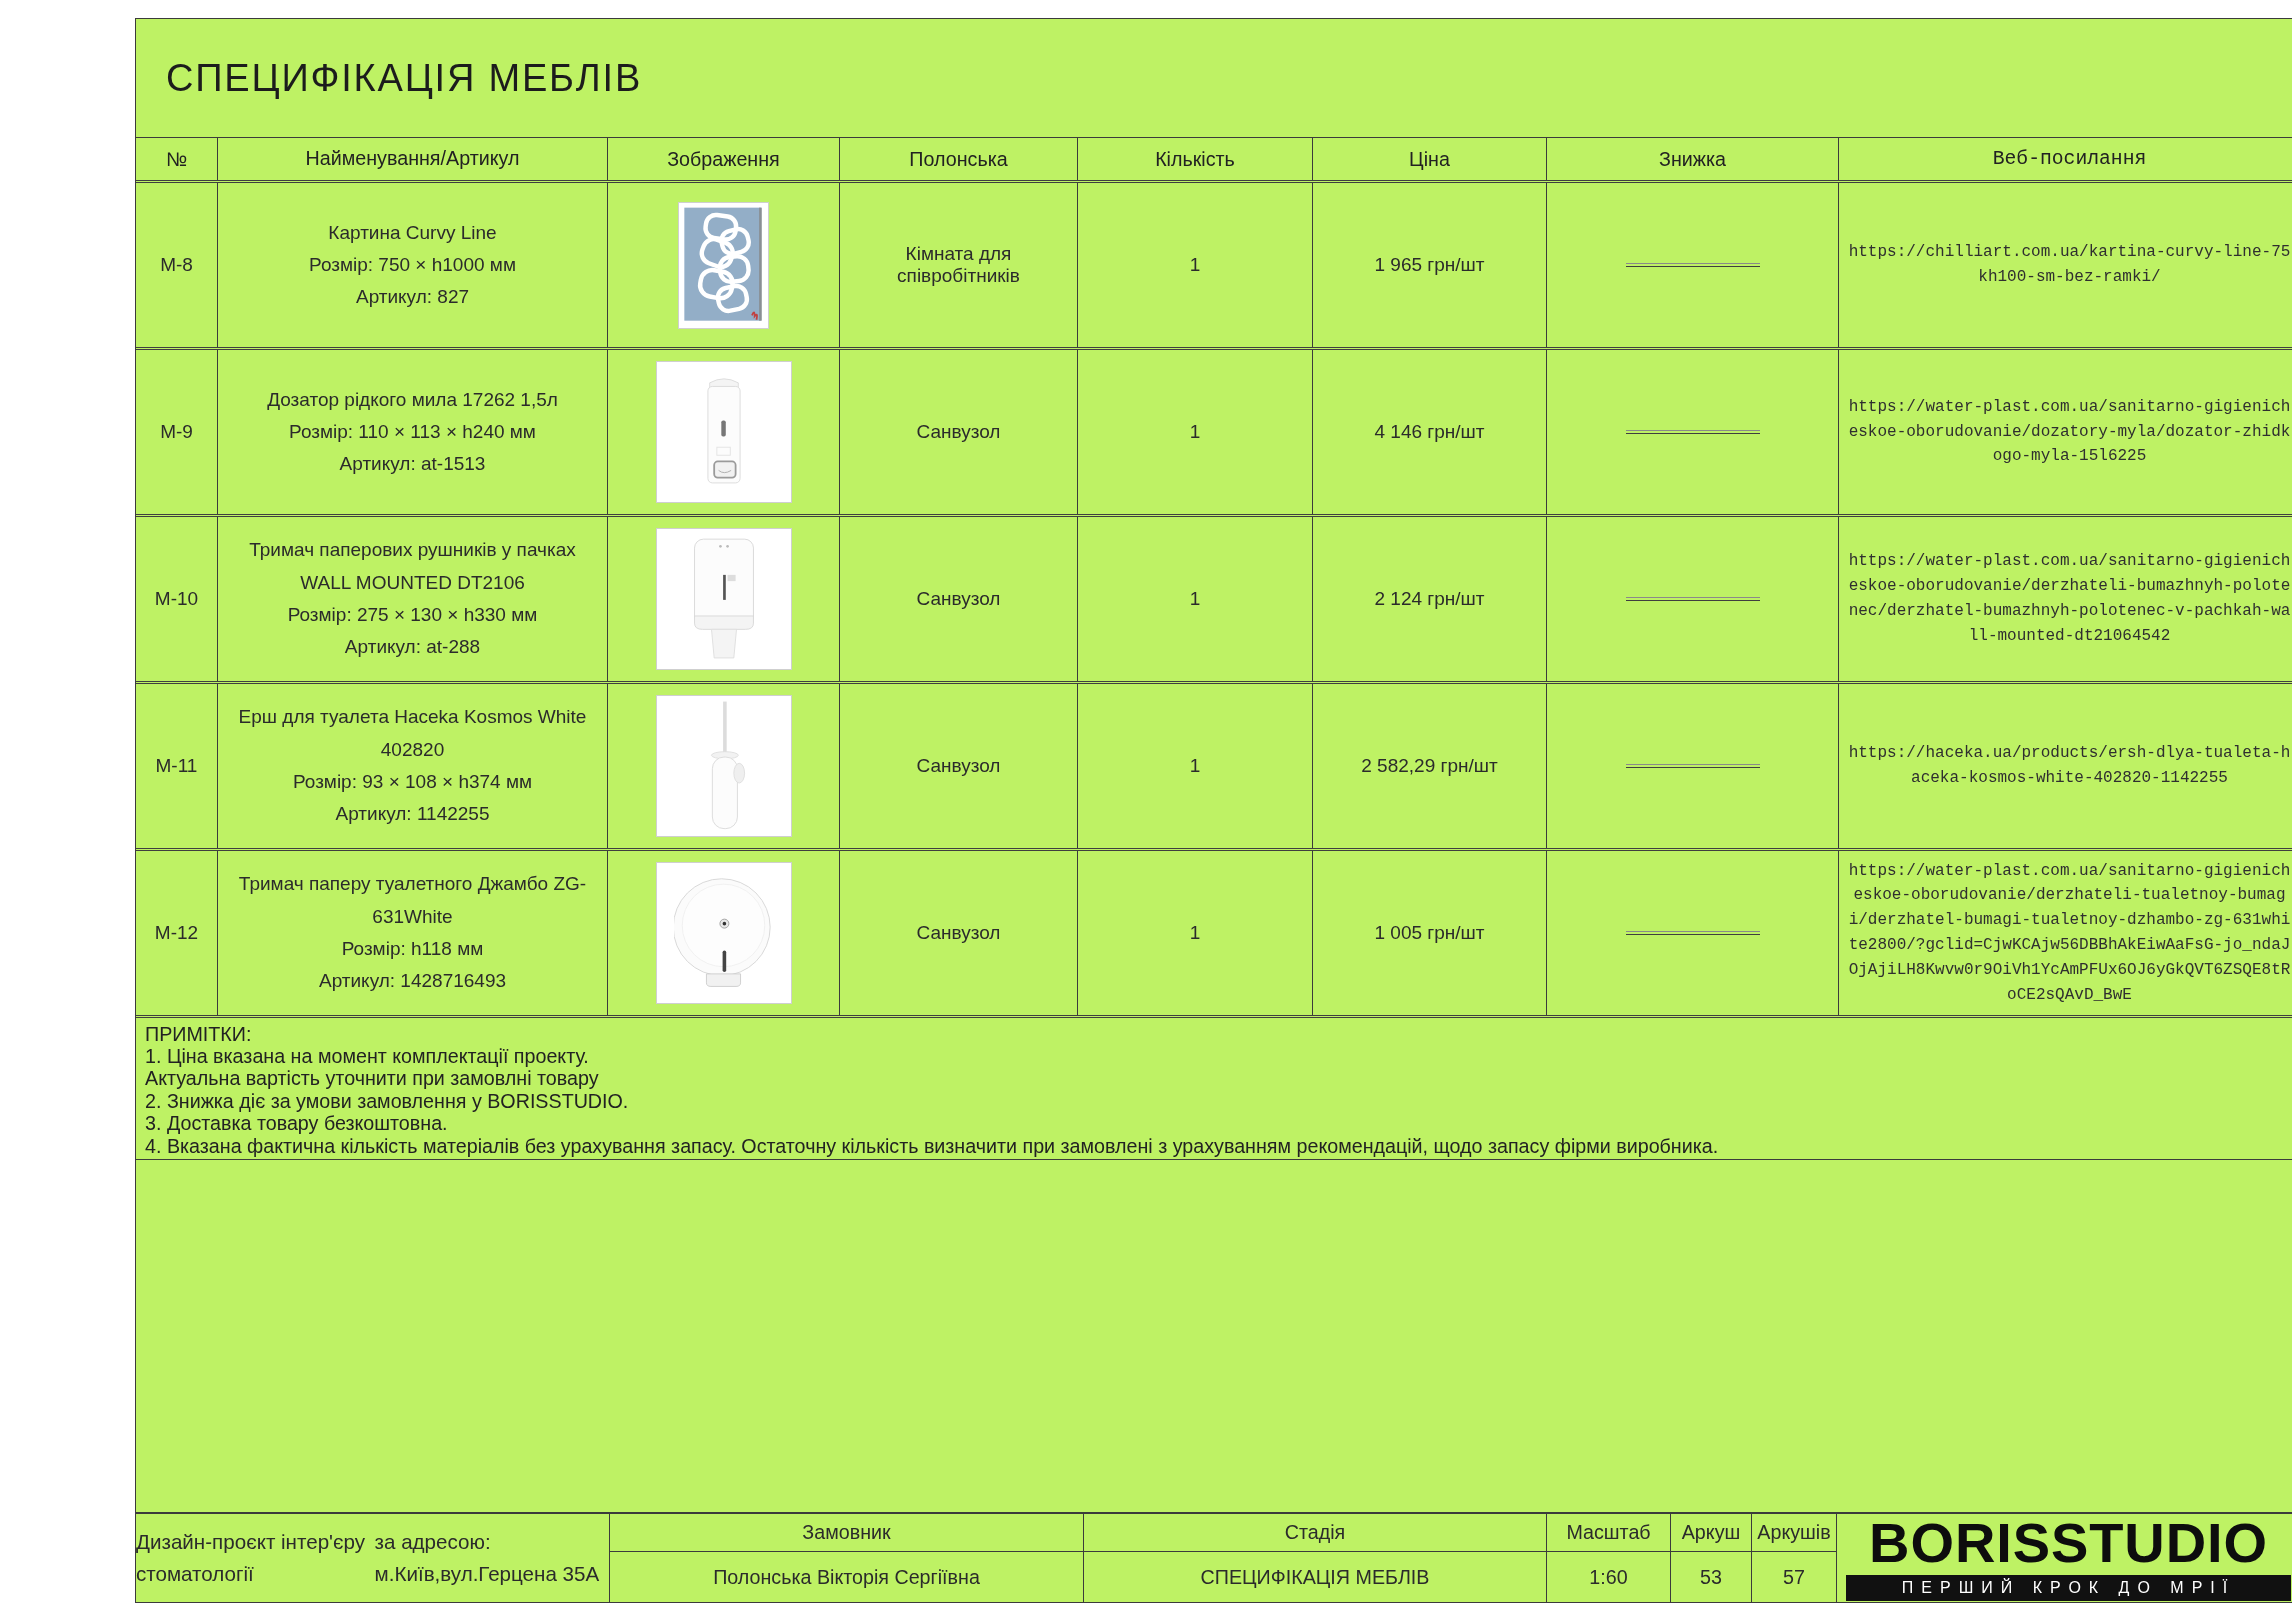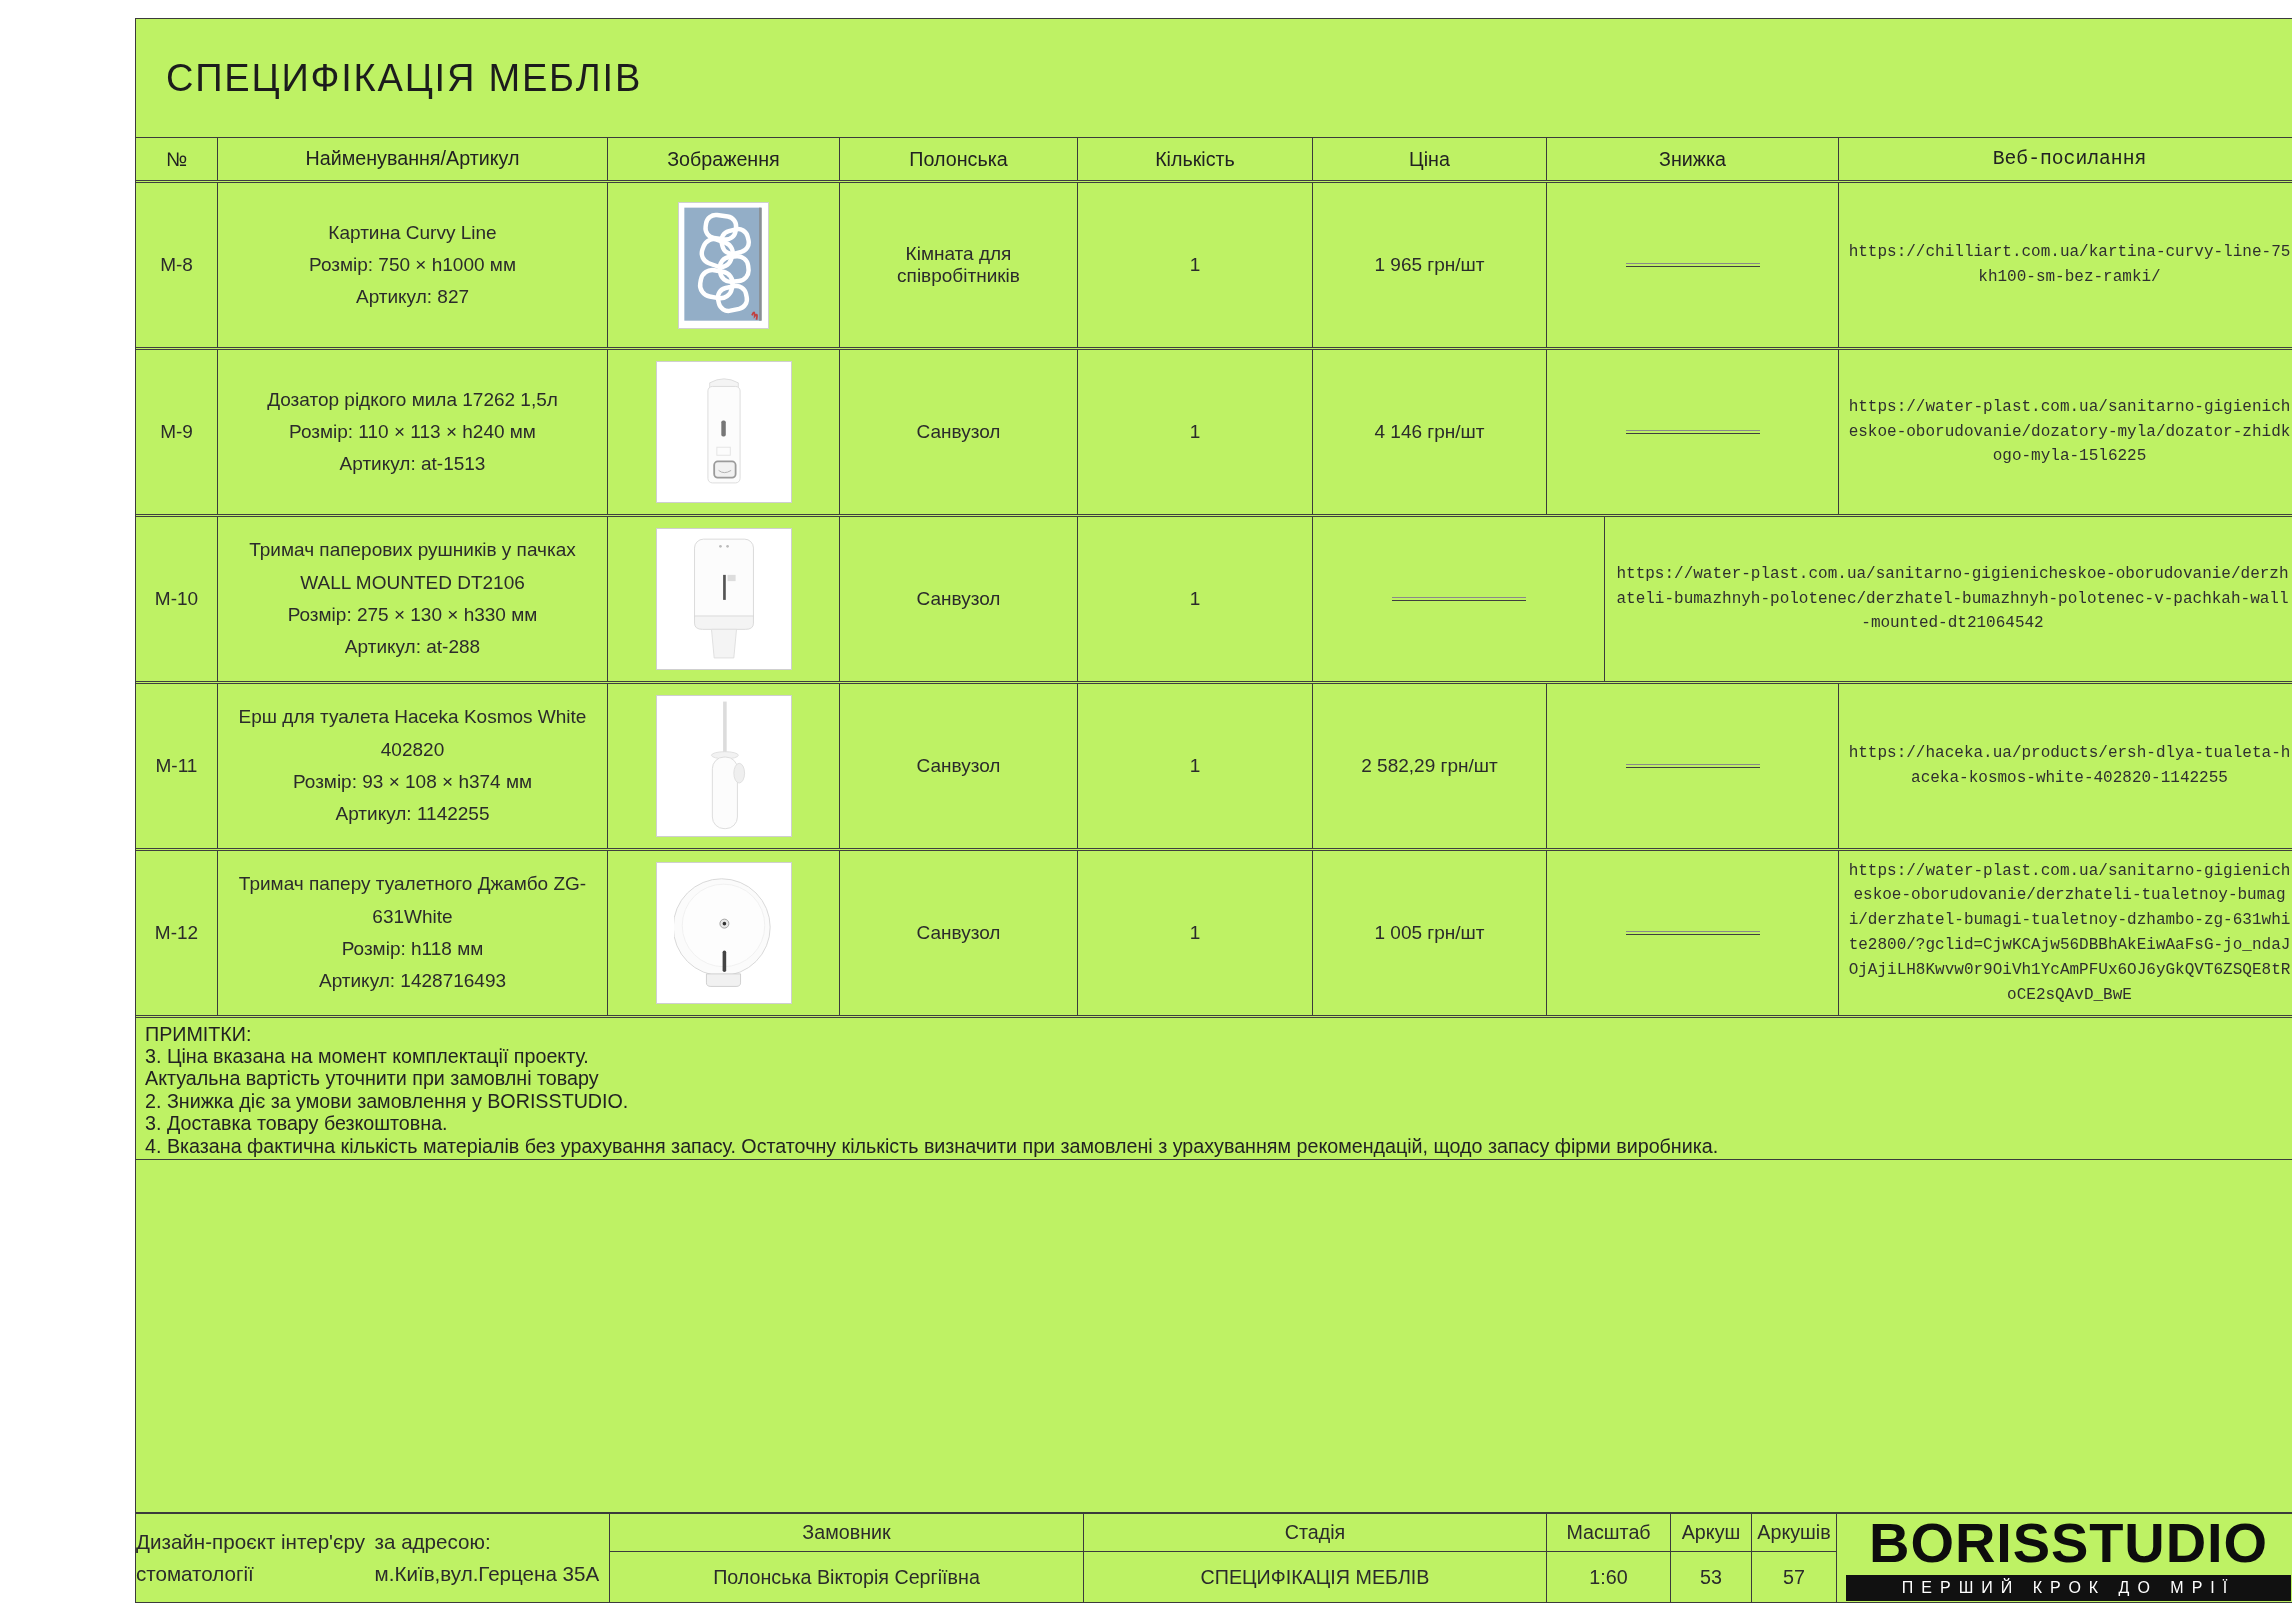--- a/index.html
+++ b/index.html
@@ -150,20 +150,21 @@
             <circle cx="54" cy="16" r="1.5" fill="#bbbbbb"></circle>
           <rect x="49" y="48" width="3" height="28" fill="#555555"></rect>
           <rect x="54" y="48" width="9" height="7" fill="#dddddd"></rect>
           <path d="M17 94 h66 v8 q0 7 -9 7 h-48 q-9 0 -9 -7 z" fill="#f4f4f4" stroke="#d7d7d7"></path>
           <path d="M36 109 h28 l-3 32 h-22 z" fill="#f4f4f4" stroke="#dddddd"></path>
         </svg>
       </div>
     </div>
     <div class="c c-room cell">Санвузол</div>
     <div class="c c-qty cell">1</div>
+    <div class="c c-price cell">2 124 грн/шт</div>
     <div class="c c-disc cell">
         <div class="dash"></div>
       </div>
     <div class="c c-url cell url">https://water-plast.com.ua/sanitarno-gigienicheskoe-oborudovanie/derzhateli-bumazhnyh-polotenec/derzhatel-bumazhnyh-polotenec-v-pachkah-wall-mounted-dt21064542</div>
   </div>
 
   <div class="row body">
     <div class="c c-no cell">М-11</div>
     <div class="c c-name cell">
       <div>Ерш для туалета Haceka Kosmos White 402820</div>
@@ -212,21 +213,21 @@
     <div class="c c-qty cell">1</div>
     <div class="c c-price cell">1 005 грн/шт</div>
     <div class="c c-disc cell">
         <div class="dash"></div>
       </div>
     <div class="c c-url cell url">https://water-plast.com.ua/sanitarno-gigienicheskoe-oborudovanie/derzhateli-tualetnoy-bumagi/derzhatel-bumagi-tualetnoy-dzhambo-zg-631white2800/?gclid=CjwKCAjw56DBBhAkEiwAaFsG-jo_ndaJOjAjiLH8Kwvw0r9OiVh1YcAmPFUx6OJ6yGkQVT6ZSQE8tRoCE2sQAvD_BwE</div>
   </div>
 
   <div class="notes">
     <div class="notes-h">ПРИМІТКИ:</div>
-    <div>3. Ціна вказана на момент комплектації проекту.</div>
+    <div>1. Ціна вказана на момент комплектації проекту.</div>
     <div>Актуальна вартість уточнити при замовлні товару</div>
     <div>2. Знижка діє за умови замовлення у BORISSTUDIO.</div>
     <div>3. Доставка товару безкоштовна.</div>
     <div>4. Вказана фактична кількість матеріалів без урахування запасу. Остаточну кількість визначити при замовлені з урахуванням рекомендацій, щодо запасу фірми виробника.</div>
   </div>
 
   <div class="spacer"></div>
 
   <div class="footer">
     <div class="f-project">

